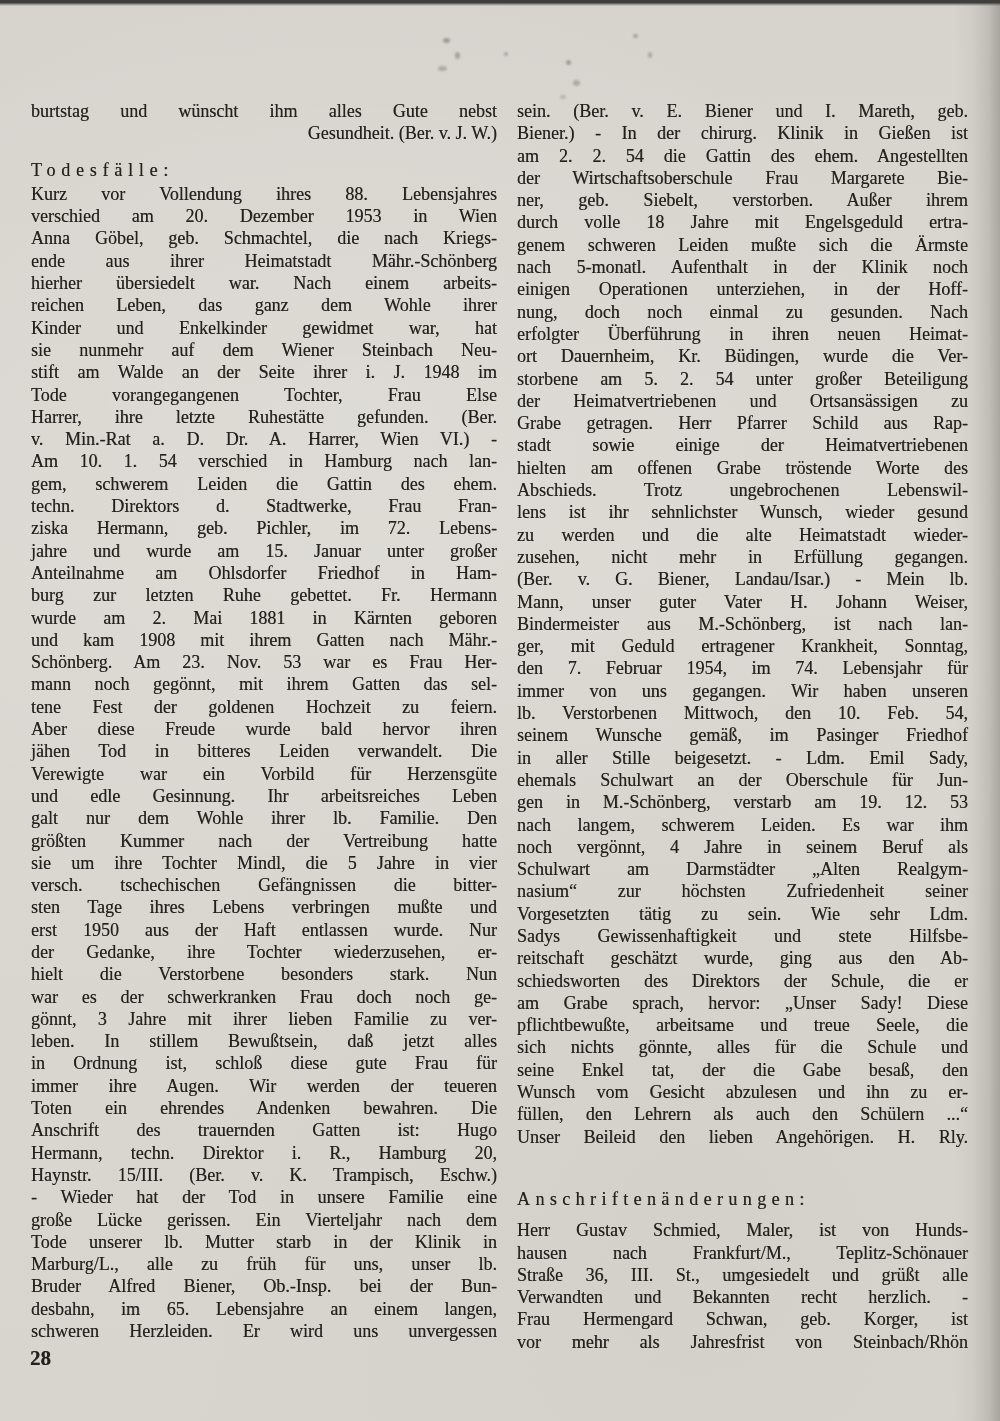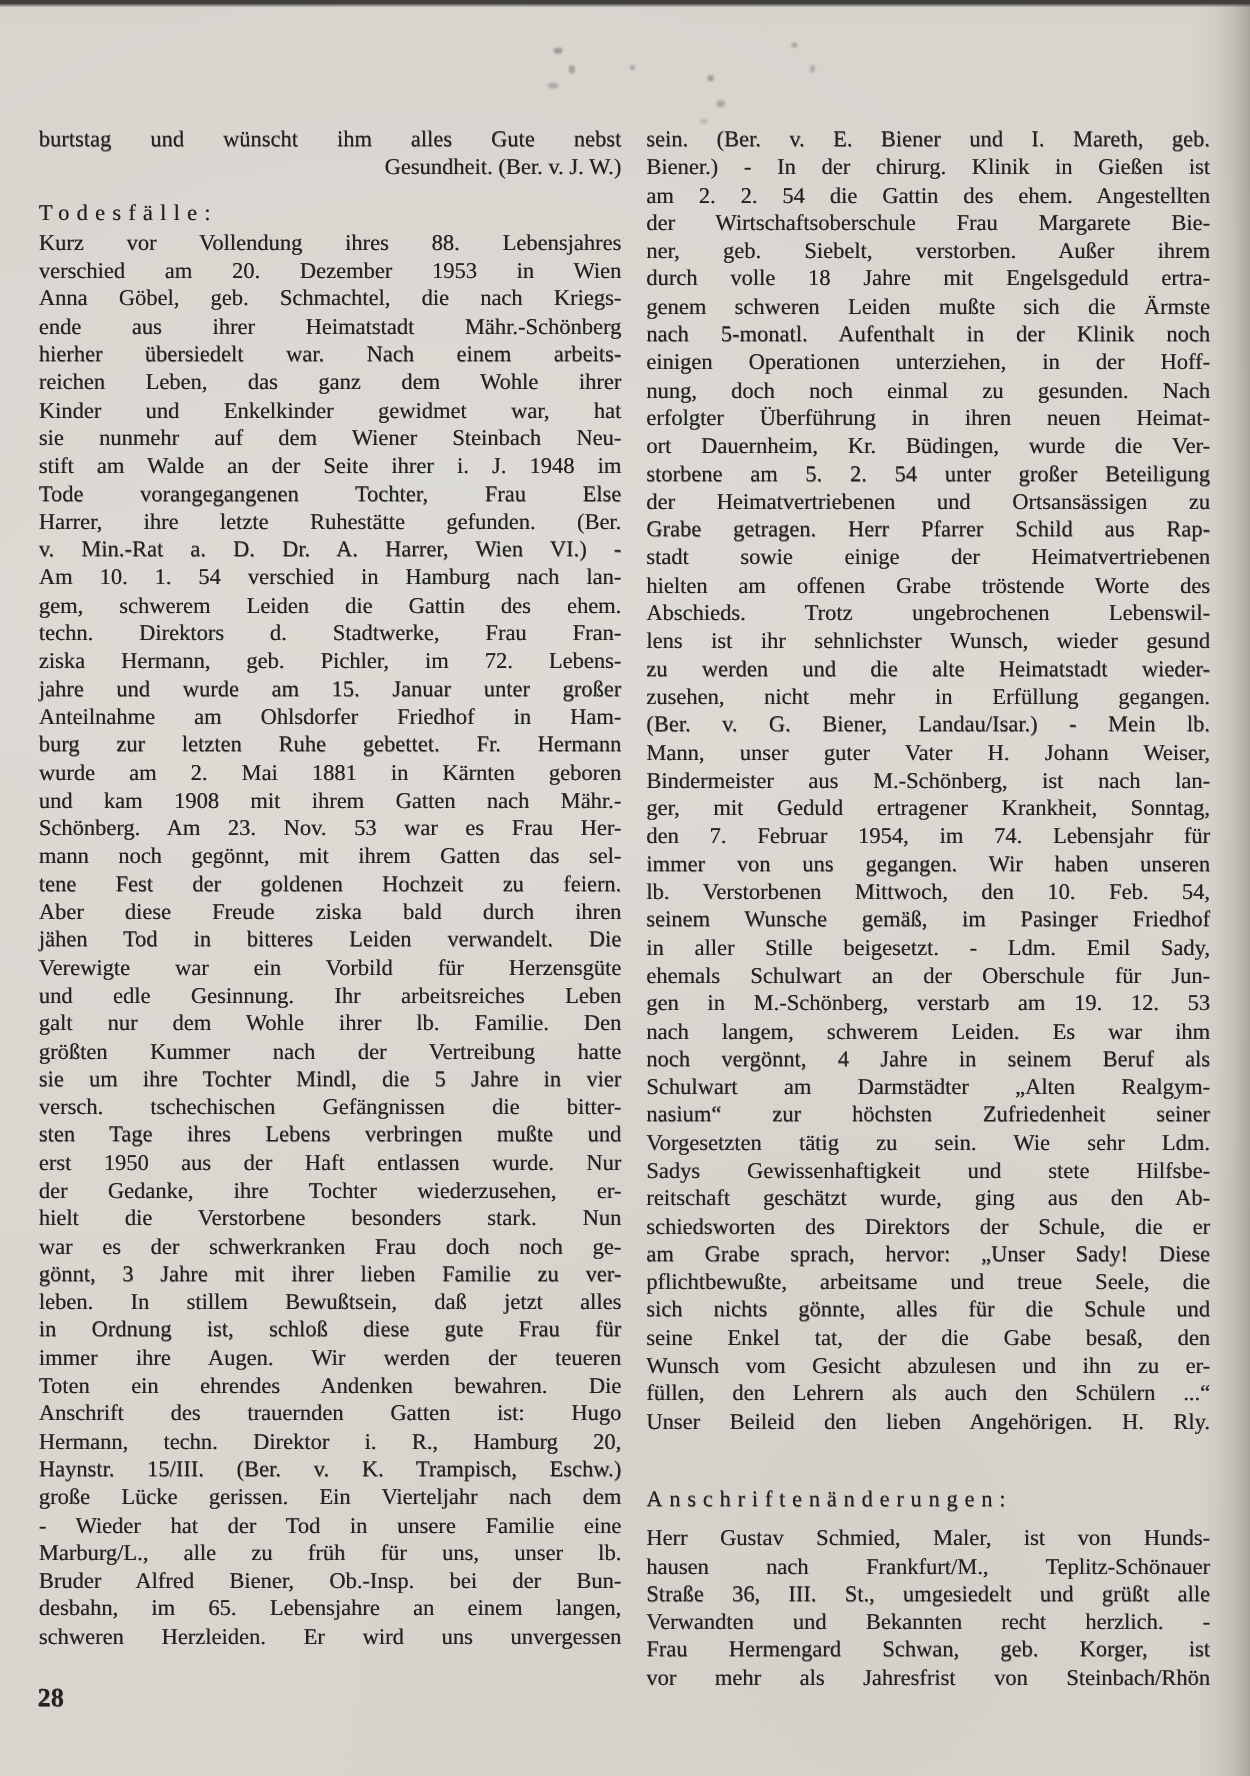--- a/index.html
+++ b/index.html
@@ -119,43 +119,44 @@
       <div class="line-j">techn. Direktors d. Stadtwerke, Frau Fran-</div>
       <div class="line-j">ziska Hermann, geb. Pichler, im 72. Lebens-</div>
       <div class="line-j">jahre und wurde am 15. Januar unter großer</div>
       <div class="line-j">Anteilnahme am Ohlsdorfer Friedhof in Ham-</div>
       <div class="line-j">burg zur letzten Ruhe gebettet. Fr. Hermann</div>
       <div class="line-j">wurde am 2. Mai 1881 in Kärnten geboren</div>
       <div class="line-j">und kam 1908 mit ihrem Gatten nach Mähr.-</div>
       <div class="line-j">Schönberg. Am 23. Nov. 53 war es Frau Her-</div>
       <div class="line-j">mann noch gegönnt, mit ihrem Gatten das sel-</div>
       <div class="line-j">tene Fest der goldenen Hochzeit zu feiern.</div>
-      <div class="line-j">Aber diese Freude ziska bald durch ihren</div>
+      <div class="line-j">Aber diese Freude wurde bald hervor ihren</div>
       <div class="line-j">jähen Tod in bitteres Leiden verwandelt. Die</div>
       <div class="line-j">Verewigte war ein Vorbild für Herzensgüte</div>
       <div class="line-j">und edle Gesinnung. Ihr arbeitsreiches Leben</div>
       <div class="line-j">galt nur dem Wohle ihrer lb. Familie. Den</div>
       <div class="line-j">größten Kummer nach der Vertreibung hatte</div>
       <div class="line-j">sie um ihre Tochter Mindl, die 5 Jahre in vier</div>
       <div class="line-j">versch. tschechischen Gefängnissen die bitter-</div>
       <div class="line-j">sten Tage ihres Lebens verbringen mußte und</div>
       <div class="line-j">erst 1950 aus der Haft entlassen wurde. Nur</div>
       <div class="line-j">der Gedanke, ihre Tochter wiederzusehen, er-</div>
       <div class="line-j">hielt die Verstorbene besonders stark. Nun</div>
       <div class="line-j">war es der schwerkranken Frau doch noch ge-</div>
       <div class="line-j">gönnt, 3 Jahre mit ihrer lieben Familie zu ver-</div>
       <div class="line-j">leben. In stillem Bewußtsein, daß jetzt alles</div>
       <div class="line-j">in Ordnung ist, schloß diese gute Frau für</div>
       <div class="line-j">immer ihre Augen. Wir werden der teueren</div>
       <div class="line-j">Toten ein ehrendes Andenken bewahren. Die</div>
       <div class="line-j">Anschrift des trauernden Gatten ist: Hugo</div>
       <div class="line-j">Hermann, techn. Direktor i. R., Hamburg 20,</div>
       <div class="line-j">Haynstr. 15/III. (Ber. v. K. Trampisch, Eschw.)</div>
+      <div class="line-j">- Wieder hat der Tod in unsere Familie eine</div>
       <div class="line-j">große Lücke gerissen. Ein Vierteljahr nach dem</div>
-      <div class="line-j">- Wieder hat der Tod in unsere Familie eine</div>
+      <div class="line-j">Tode unserer lb. Mutter starb in der Klinik in</div>
       <div class="line-j">Marburg/L., alle zu früh für uns, unser lb.</div>
       <div class="line-j">Bruder Alfred Biener, Ob.-Insp. bei der Bun-</div>
       <div class="line-j">desbahn, im 65. Lebensjahre an einem langen,</div>
       <div class="line-j">schweren Herzleiden. Er wird uns unvergessen</div>
     </div>
   <div class="col col-right">
       <div class="line-j">sein. (Ber. v. E. Biener und I. Mareth, geb.</div>
       <div class="line-j">Biener.) - In der chirurg. Klinik in Gießen ist</div>
       <div class="line-j">am 2. 2. 54 die Gattin des ehem. Angestellten</div>
       <div class="line-j">der Wirtschaftsoberschule Frau Margarete Bie-</div>

